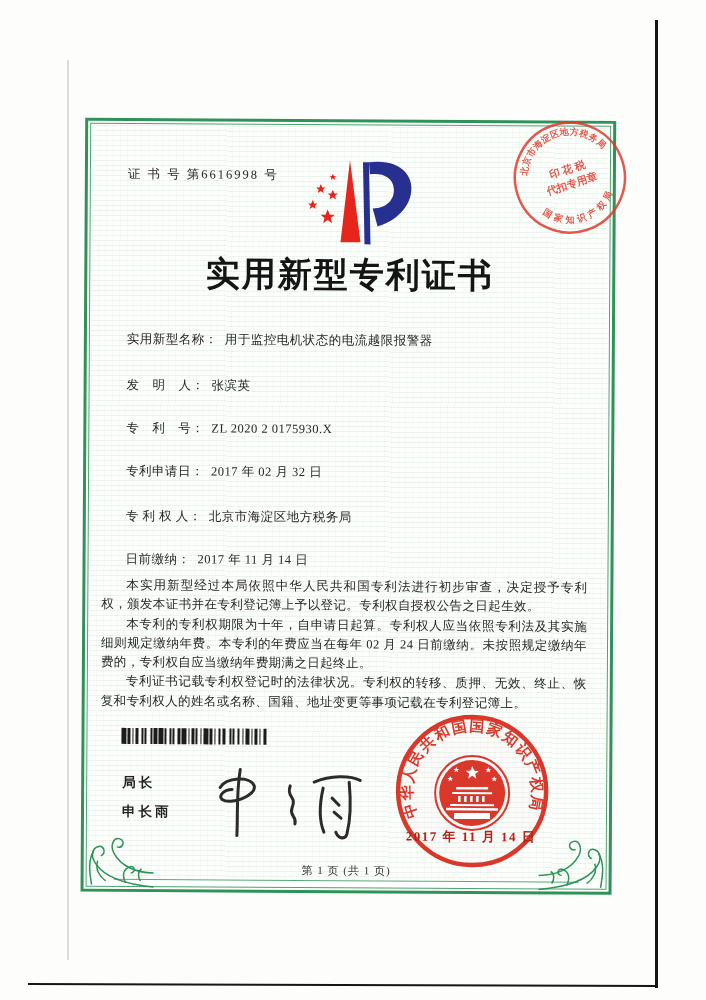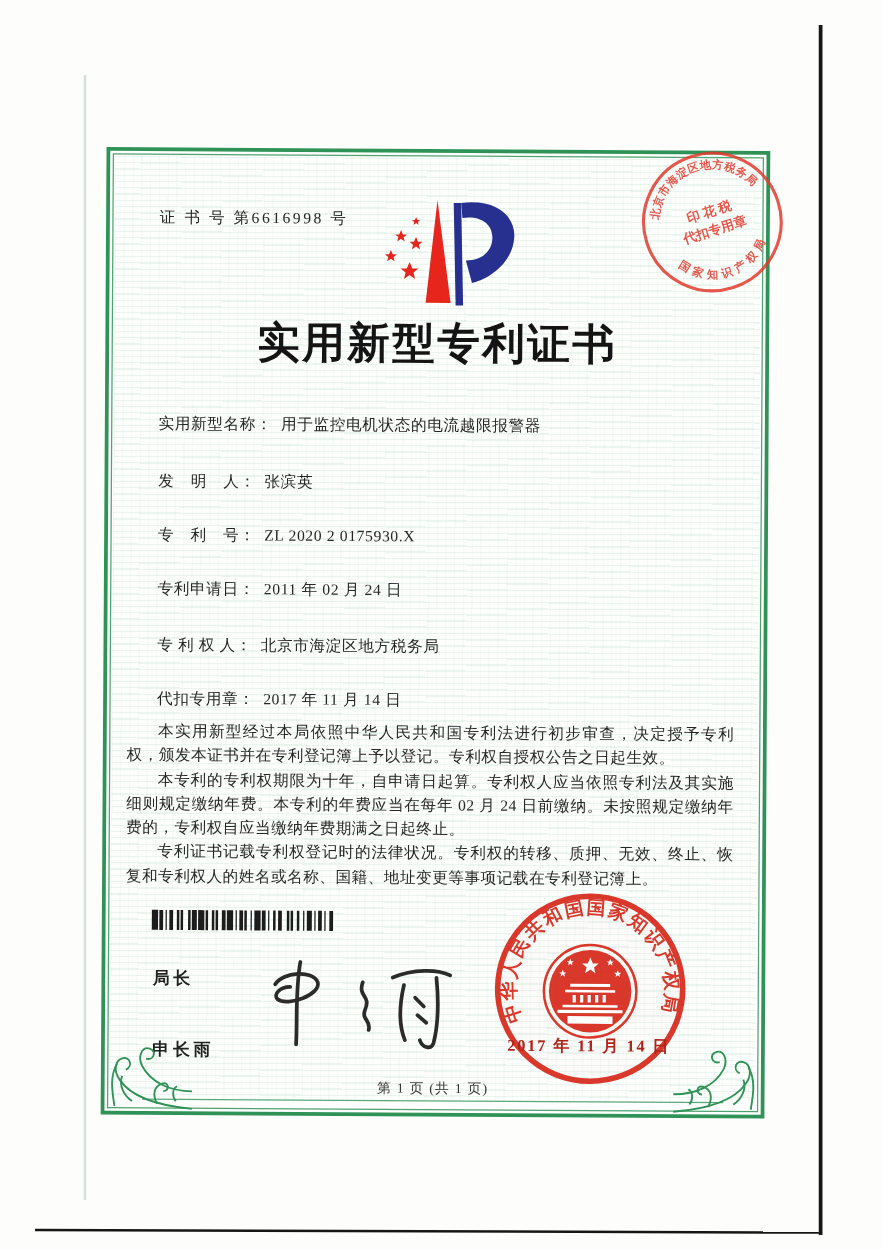--- a/index.html
+++ b/index.html
@@ -38,21 +38,21 @@
   .paras p{
     margin:0;font-size:12.5px;line-height:19.3px;color:#262626;
     text-align:justify;text-indent:2em;letter-spacing:.4px;
   }
   .barcode{position:absolute;left:37px;top:607px;height:16px;display:flex;align-items:stretch;}
   .barcode i{display:block;height:100%;}
   .signer-title,.signer-name{
     position:absolute;left:38px;font-family:"Liberation Sans","DejaVu Sans",sans-serif;
     font-weight:600;font-size:13.5px;letter-spacing:3px;color:#222;
   }
-  .signer-title{top:653px}.signer-name{top:710px}
+  .signer-title{top:653px}.signer-name{top:682px}
   .signature{position:absolute;left:118px;top:632px;}
   .ornament{position:absolute;top:690px;}
   .orn-left{left:2px;}
   .orn-right{left:453px;transform:scaleX(-1);}
   .bottom-rule{position:absolute;left:30px;top:758px;width:465px;height:1px;background:rgba(47,146,87,.8);}
   .seal{position:absolute;left:308px;top:588px;opacity:.92;}
   .seal-date{
     position:absolute;left:322px;top:705px;font-size:13px;font-weight:bold;
     color:#b02318;letter-spacing:1.5px;white-space:nowrap;
   }
@@ -89,27 +89,27 @@
     <div class="row r0">
       <span class="lbl">实用新型名称：</span><span class="val">用于监控电机状态的电流越限报警器</span>
     </div>
     <div class="row r1">
       <span class="lbl">发　明　人：</span><span class="val">张滨英</span>
     </div>
     <div class="row r2">
       <span class="lbl">专　利　号：</span><span class="val">ZL 2020 2 0175930.X</span>
     </div>
     <div class="row r3">
-      <span class="lbl">专利申请日：</span><span class="val">2011 年 02 月 24 日</span>
+      <span class="lbl">专利申请日：</span><span class="val">2017 年 02 月 32 日</span>
     </div>
     <div class="row r4">
       <span class="lbl">专 利 权 人：</span><span class="val">北京市海淀区地方税务局</span>
     </div>
     <div class="row r5">
-      <span class="lbl">代扣专用章：</span><span class="val">2017 年 11 月 14 日</span>
+      <span class="lbl">日前缴纳：</span><span class="val">2017 年 11 月 14 日</span>
     </div>
 
     <div class="paras">
       <p>本实用新型经过本局依照中华人民共和国专利法进行初步审查，决定授予专利权，颁发本证书并在专利登记簿上予以登记。专利权自授权公告之日起生效。</p>
       <p>本专利的专利权期限为十年，自申请日起算。专利权人应当依照专利法及其实施细则规定缴纳年费。本专利的年费应当在每年 02 月 24 日前缴纳。未按照规定缴纳年费的，专利权自应当缴纳年费期满之日起终止。</p>
       <p>专利证书记载专利权登记时的法律状况。专利权的转移、质押、无效、终止、恢复和专利权人的姓名或名称、国籍、地址变更等事项记载在专利登记簿上。</p>
     </div>
 
     <div class="barcode" id="barcode">
         <i style="width:4.65px;background:#1c1c1c"></i>

